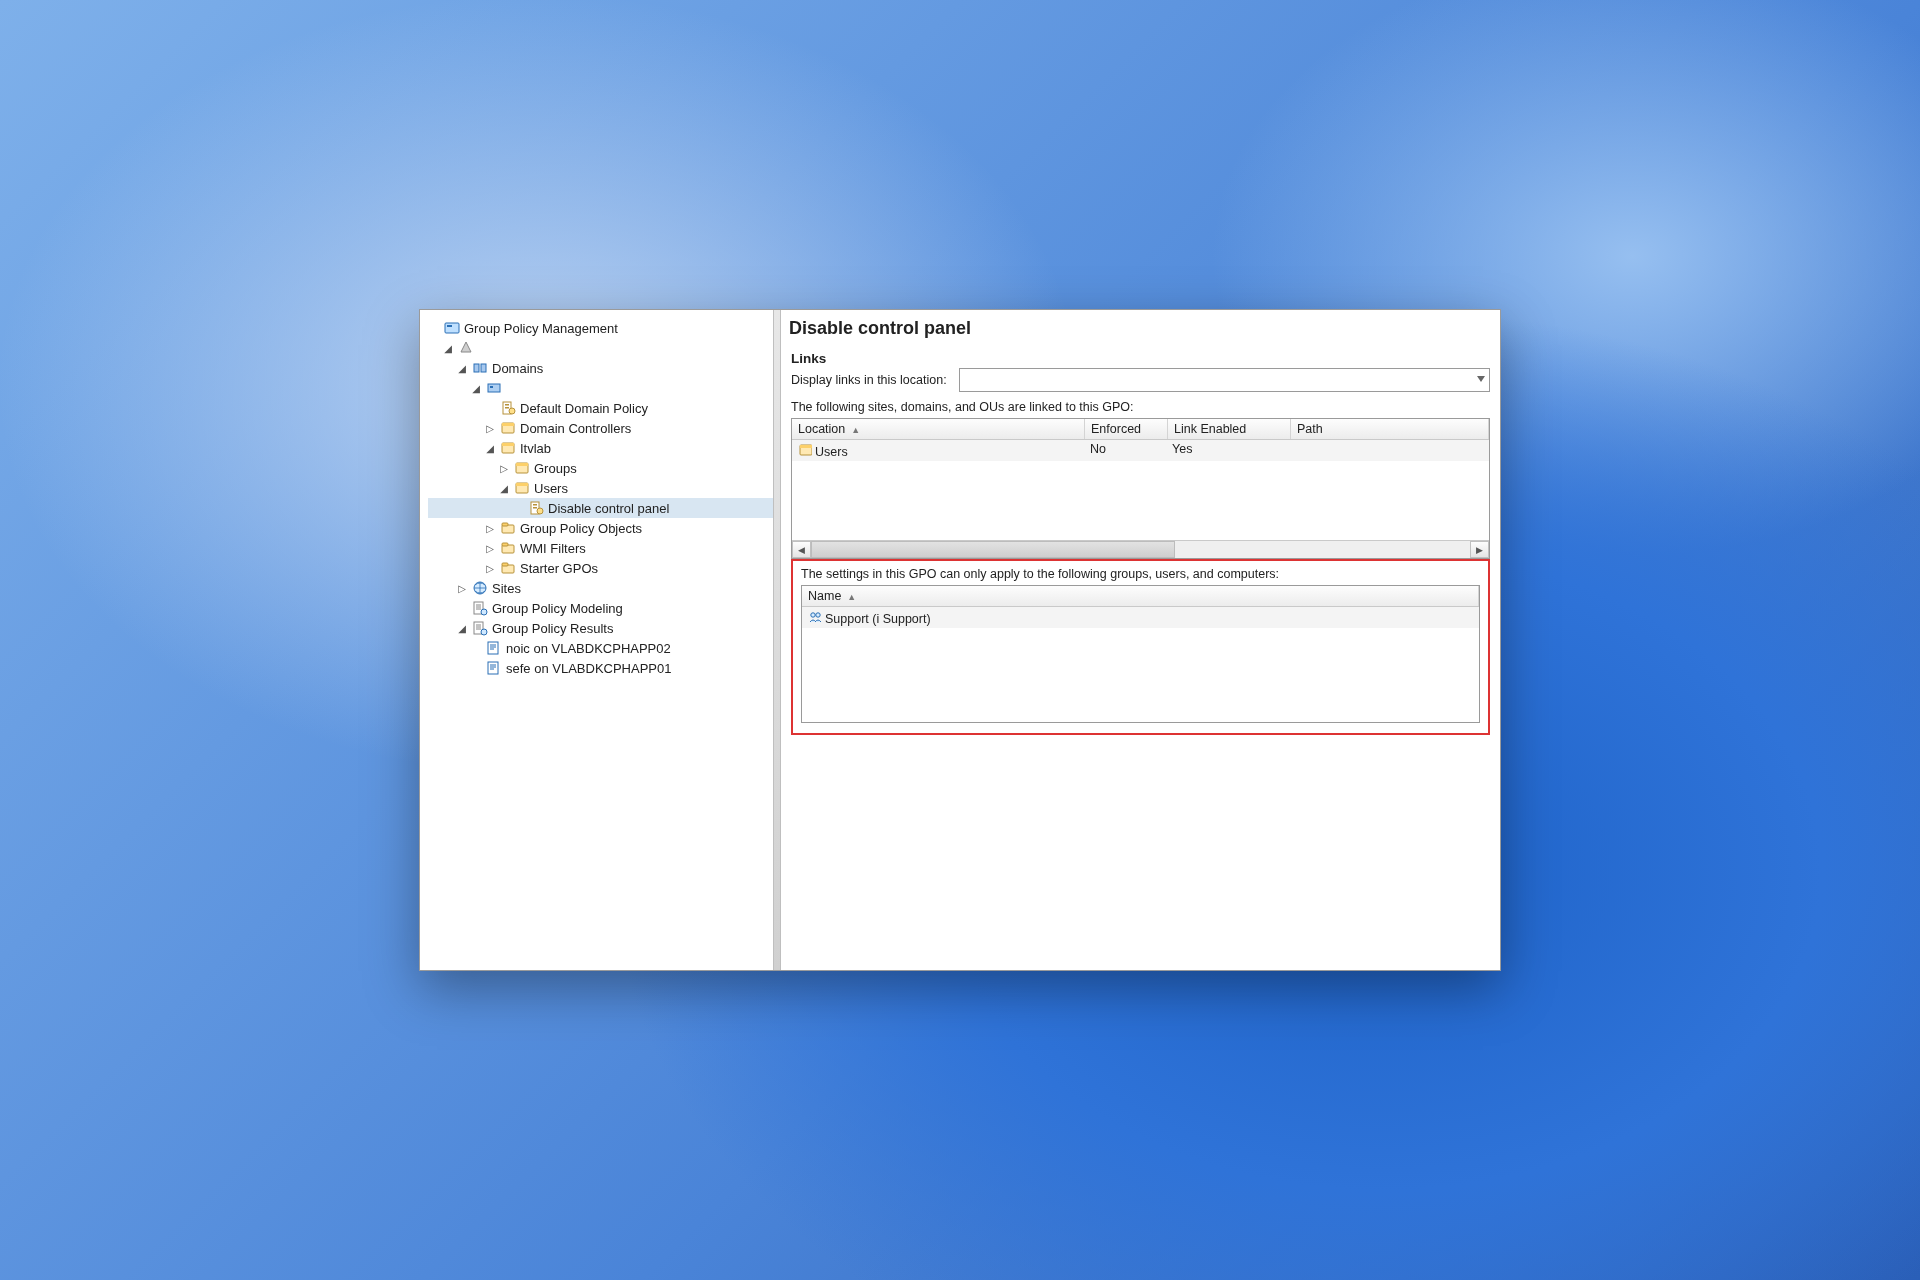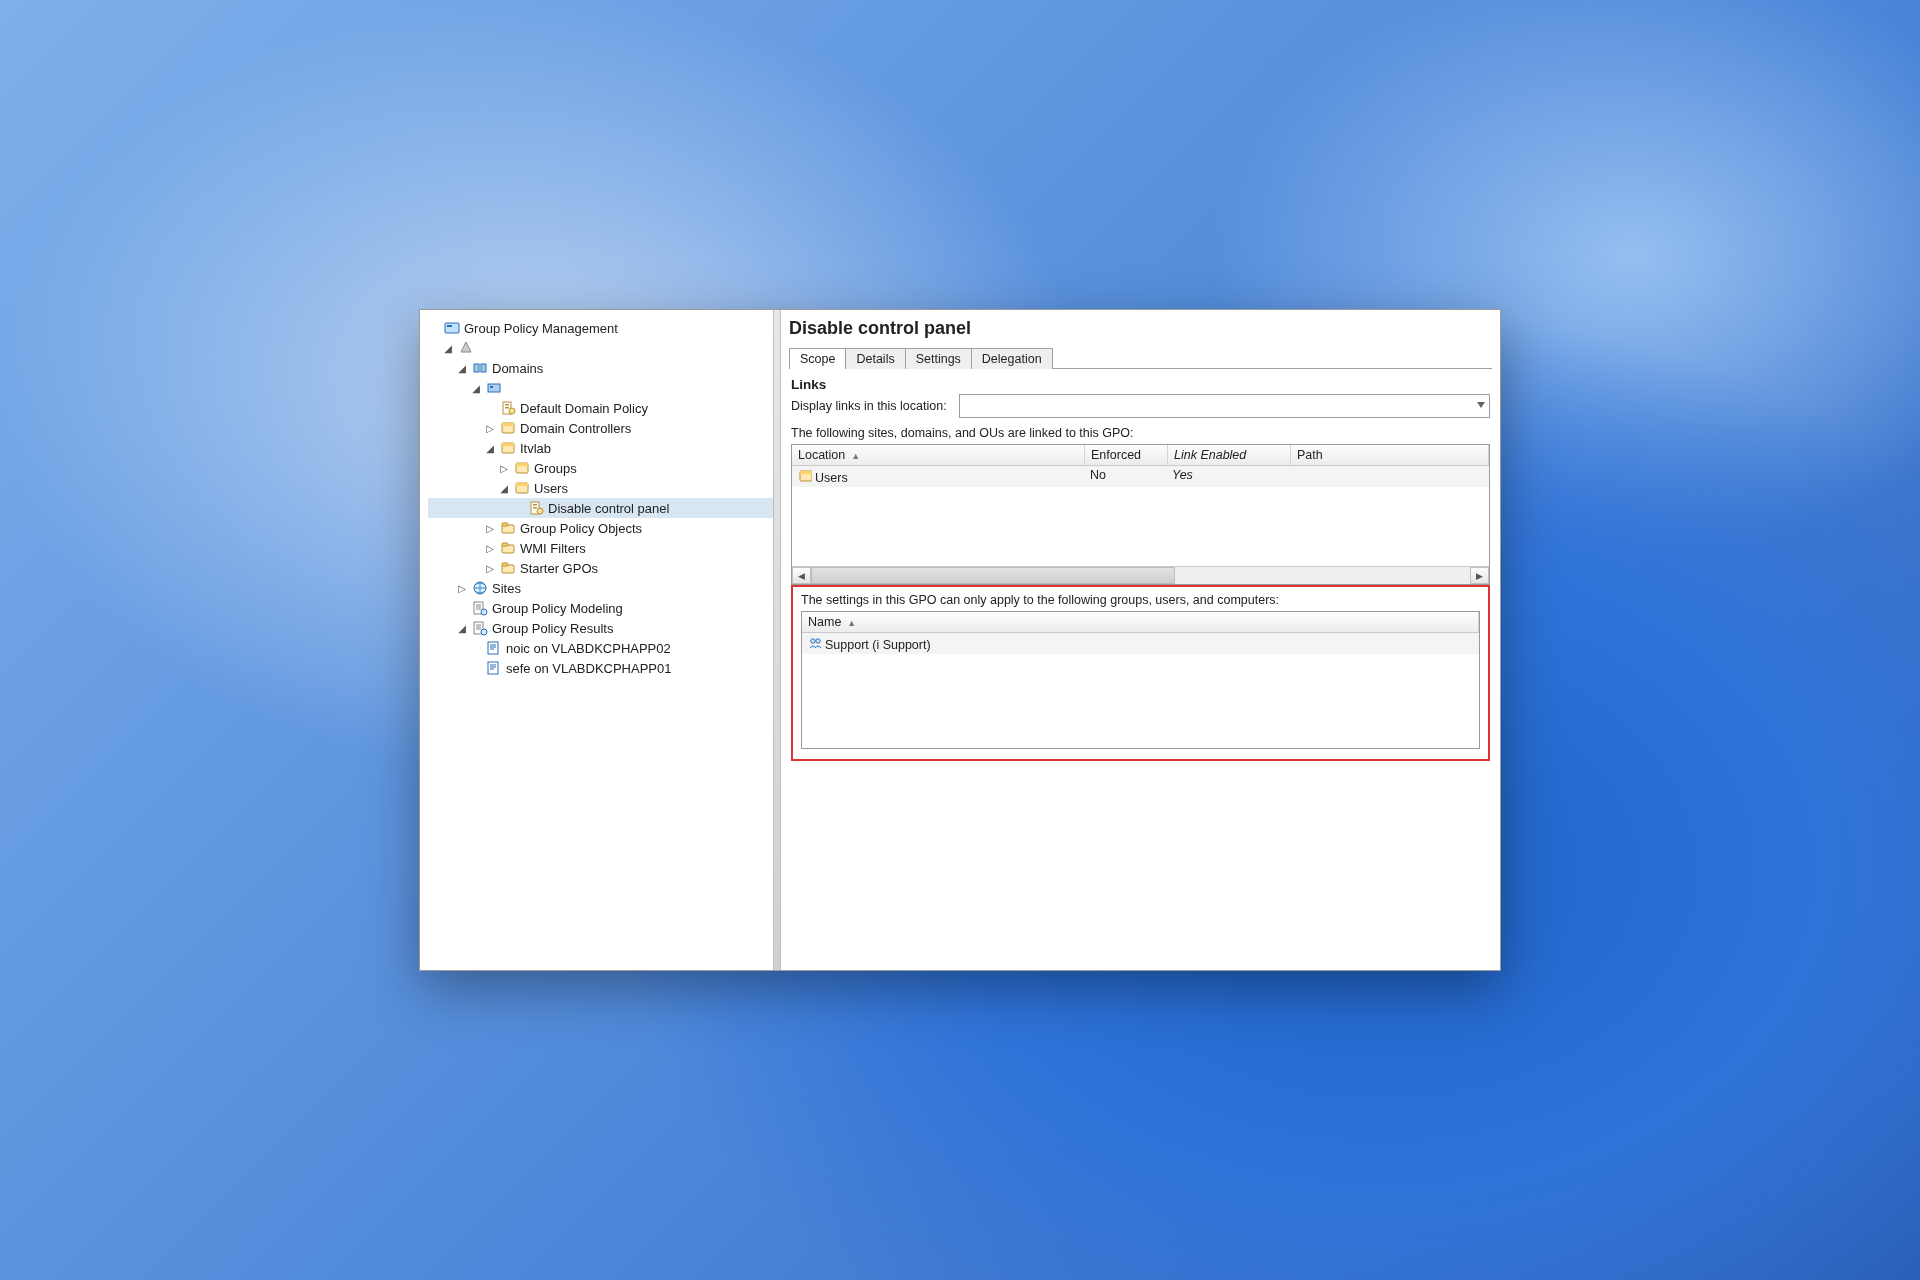--- a/index.html
+++ b/index.html
@@ -60,21 +60,21 @@
   .lv-col.sort::after{content:"▲";color:#777;font-size:9px;margin-left:6px;}
   .lv-body{height:100px;overflow:hidden;background:#fff;}
   .lv-row{display:flex;font-size:12.5px;}
   .lv-row:first-child{background:#f4f4f4;}
   .lv-cell{padding:2px 6px;white-space:nowrap;overflow:hidden;}
   .hscroll{height:17px;display:flex;border-top:1px solid #c9c9c9;}
   .hs-btn{width:17px;background:linear-gradient(#fdfdfd,#e5e5e5);border:1px solid #c0c0c0;display:flex;align-items:center;justify-content:center;font-size:9px;color:#555;}
   .hs-track{flex:1;background:#efefef;position:relative;}
   .hs-thumb{position:absolute;left:0;top:0;bottom:0;width:55%;background:linear-gradient(#e2e2e2,#cfcfcf);border:1px solid #bcbcbc;}
   
-  .links .c1{width:280px;} .links .c2{width:70px;} .links .c3{width:110px;font-style:italic;} .links .c4{flex:1;}
+  .links .c1{width:280px;} .links .c2{width:70px;} .links .c3{width:110px;} .links .c4{flex:1;}
   
   .sec-box{border:2px solid #d33; padding:6px 8px 10px 8px;}
   .sec .c1{flex:1;}
   .sec .lv-body{height:115px;}
   .btnrow{display:flex;gap:18px;margin-top:8px;}
   .wbtn{width:120px;height:24px;background:linear-gradient(#fafafa,#e6e6e6);border:1px solid #a8a8a8;font-size:12.5px;}
   .wbtn:disabled{color:#888;}
   
   .wmi-row{display:flex;gap:24px;align-items:center;}
   .wmi-combo{width:330px;height:22px;border:1px solid #9a9a9a;background:#fff;position:relative;padding-left:6px;display:flex;align-items:center;font-size:12.5px;}
@@ -303,26 +303,20 @@
           </span>
         <span class="tlabel">sefe on VLABDKCPHAPP01</span>
       </div>
     </div>
   </div>
 
   <div class="splitter"></div>
 
   <div class="detail-pane">
     <div class="detail-title">Disable control panel</div>
-    <div class="tabstrip">
-      <div class="tab active">Scope</div>
-      <div class="tab">Details</div>
-      <div class="tab">Settings</div>
-      <div class="tab">Delegation</div>
-    </div>
 
     <div class="detail-body">
 
       <div>
         <div class="section-title">Links</div>
         <div class="links-row1">
           <span class="hint">Display links in this location:</span>
           <div class="combo"></div>
         </div>
         <div class="hint" style="margin-top:8px">The following sites, domains, and OUs are linked to this GPO:</div>

